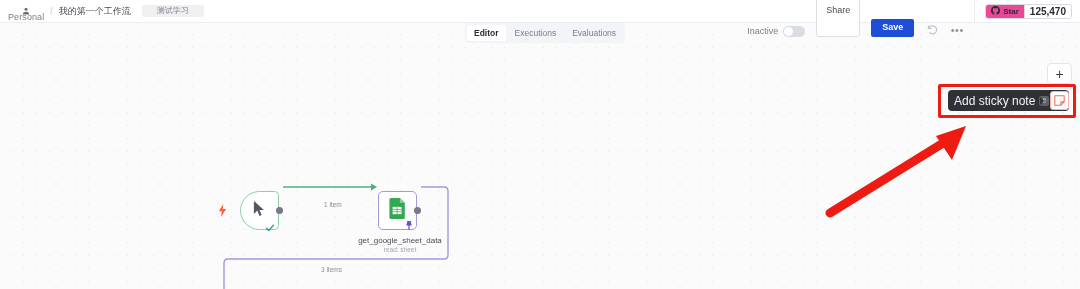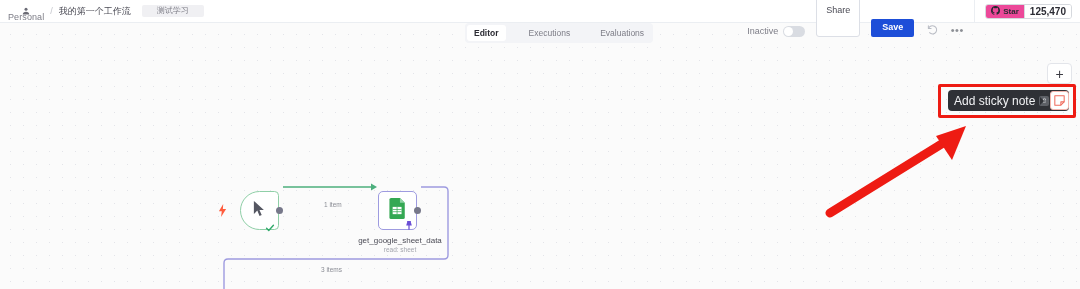--- a/index.html
+++ b/index.html
@@ -73,21 +73,21 @@
   .star-count {
     background: #fff; padding: 0 5px; height: 100%;
     display: flex; align-items: center;
     font-size: 10px; color: #2b2b33; font-weight: 600;
     border-left: 1px solid #d6d9de;
   }
 
   
   .tabbar {
     position: absolute; left: 465px; top: 23px;
-    display: flex; align-items: flex-end; gap: 16px;
+    display: flex; align-items: flex-end; gap: 2px;
     background: #f3f4f7; border-radius: 4px; padding: 2px;
     z-index: 35;
   }
   .tab {
     font-size: 8.5px; color: #7d7d87; padding: 3px 7px;
     border-radius: 3px; cursor: pointer; line-height: 1.2;
   }
   .tab.active { background: #ffffff; color: #2b2b33; font-weight: 600; }
 
   

